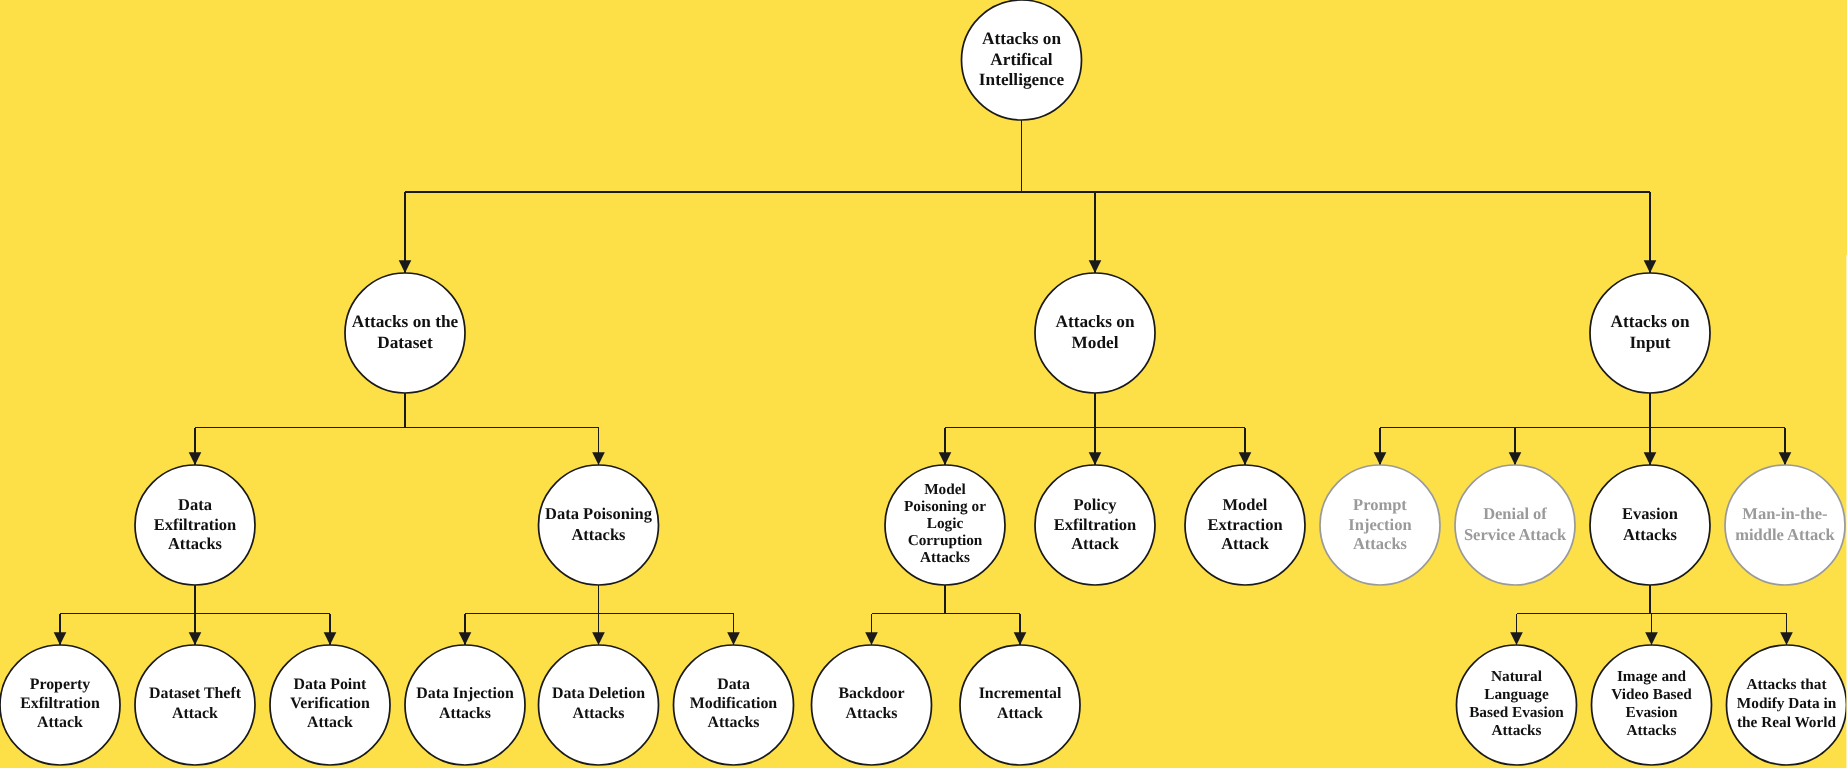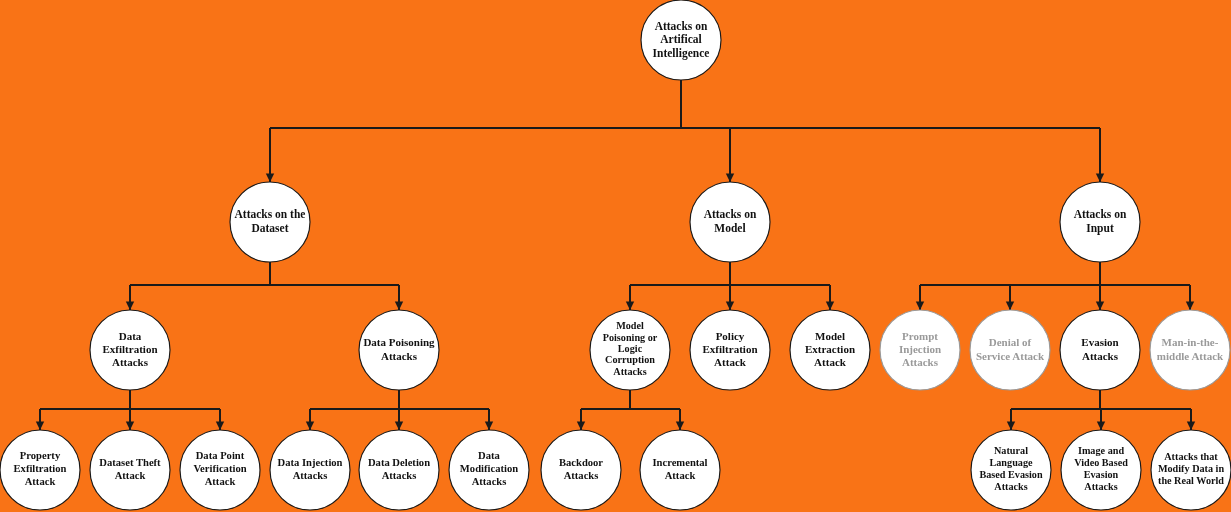--- a/index.html
+++ b/index.html
@@ -10,21 +10,21 @@
   body {
     width: 1231px;
     height: 512px;
     font-family: "Liberation Serif", "DejaVu Serif", serif;
     overflow: hidden;
   }
   #diagram-root {
     position: relative;
     width: 1231px;
     height: 512px;
-    background: #f97316;
+    background: #fde047;
   }
   svg#tree-svg {
     display: block;
     width: 1231px;
     height: 512px;
   }
   .node-circle {
     fill: #ffffff;
     stroke: #1a1a1a;
     stroke-width: 1.15;

